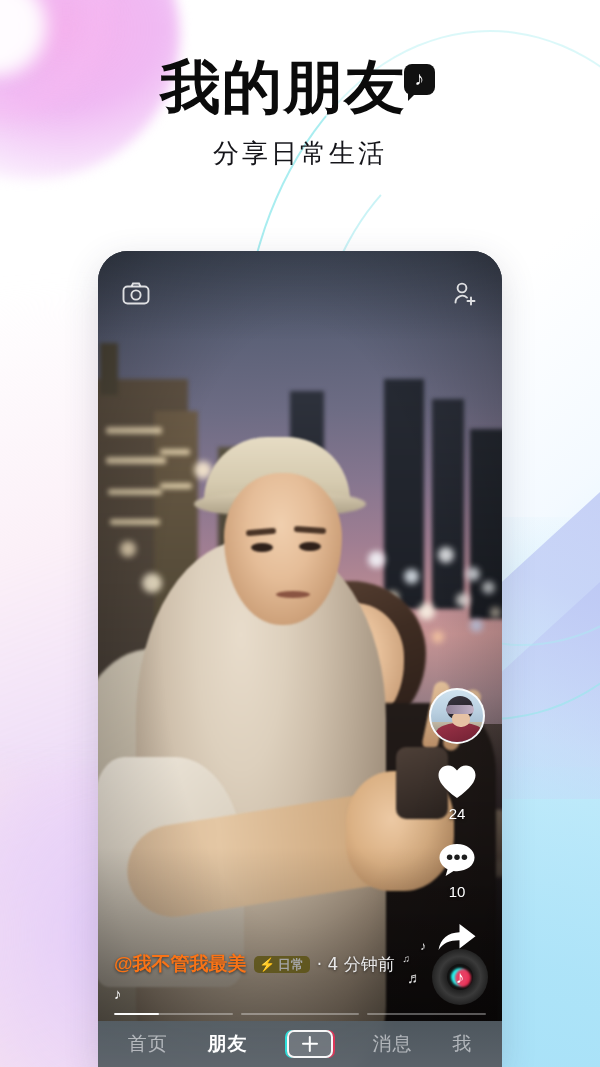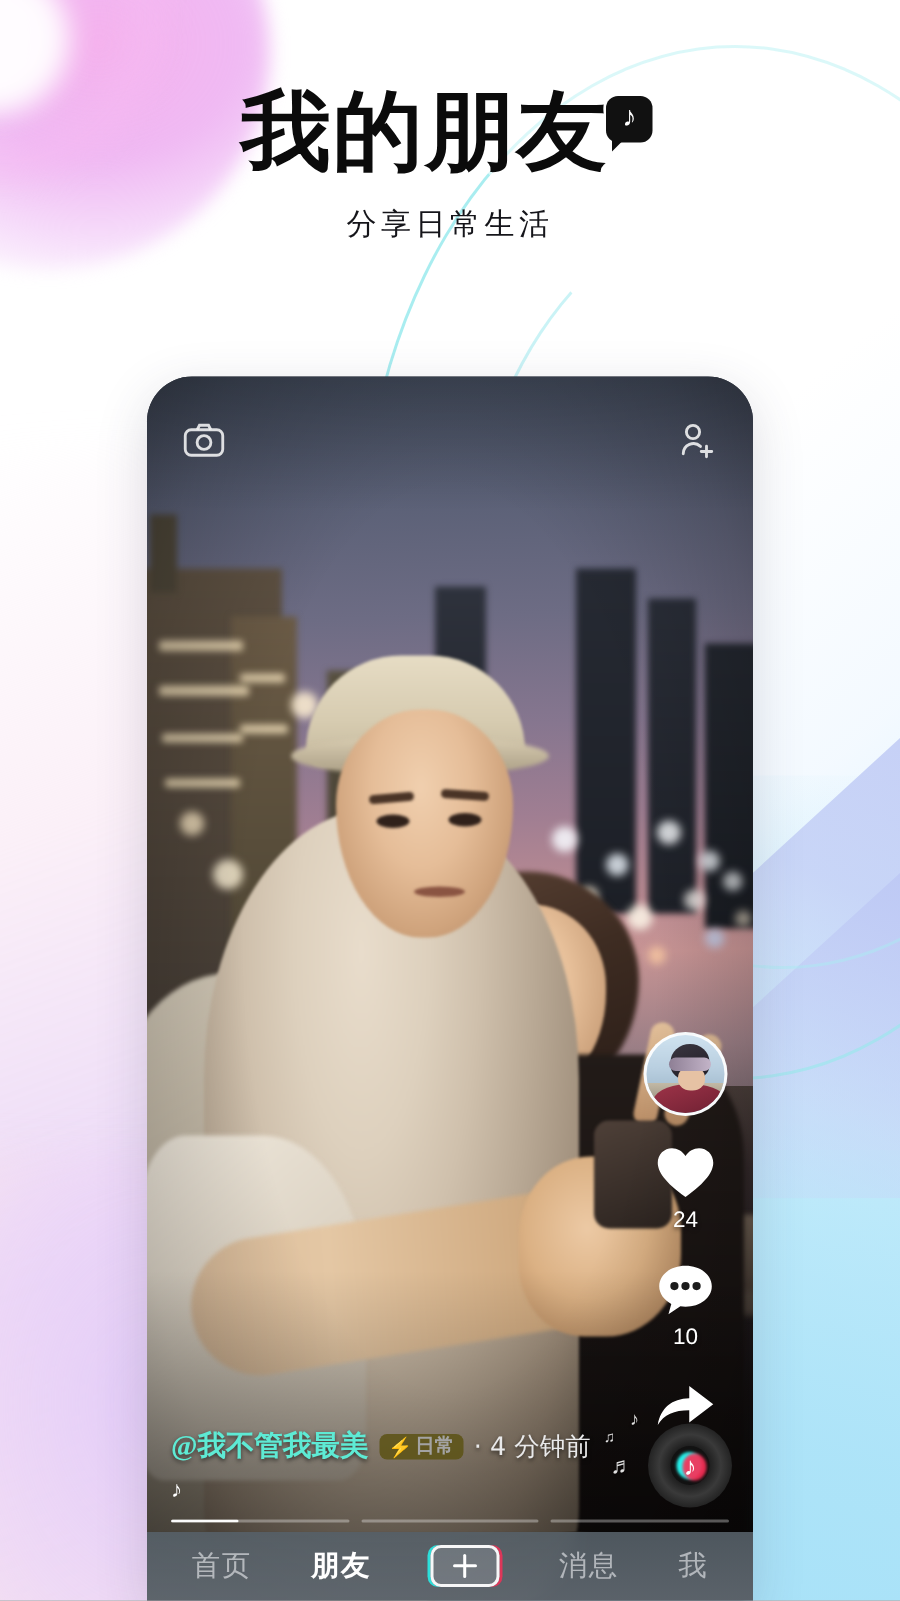--- a/index.html
+++ b/index.html
@@ -160,21 +160,21 @@
     border-bottom:7px solid transparent;
   }
   .title-badge .note {
     position:absolute; inset:0;
     display:flex; align-items:center; justify-content:center;
     color:#fff; font-size:19px; line-height:1;
     padding-bottom:2px;
   }
   .subtitle {
     margin-top:18px;
-    font-size:20px; color:#15151a;
+    font-size:26px; color:#15151a;
     letter-spacing:3px;
     font-family:"DejaVu Sans", sans-serif;
   }
 
   
   .phone {
     position:absolute;
     left:98px; top:251px;
     width:404px; height:816px;
     border-radius:30px 30px 0 0;
@@ -426,23 +426,23 @@
   
   .caption {
     position:absolute; left:16px; right:96px; bottom:66px;
     z-index:9;
   }
   .cap-row1 {
     display:flex; align-items:center; gap:7px;
     margin-bottom:9px; flex-wrap:nowrap;
   }
   .username {
-    color:#5eead4; font-size:19px; font-weight:bold;
+    color:#f97316; font-size:19px; font-weight:bold;
     text-shadow:0 1px 3px rgba(0,0,0,0.6);
-    font-family:Liberation Serif, serif;
+    font-family:Liberation Sans, sans-serif;
     white-space:nowrap;
   }
   .badge {
     display:inline-flex; align-items:center; gap:2px;
     background:rgba(92,82,20,0.85);
     border-radius:5px; padding:2px 6px;
     flex:0 0 auto;
   }
   .badge-bolt { color:#ffd83d; font-size:13px; line-height:1; }
   .badge-text {

